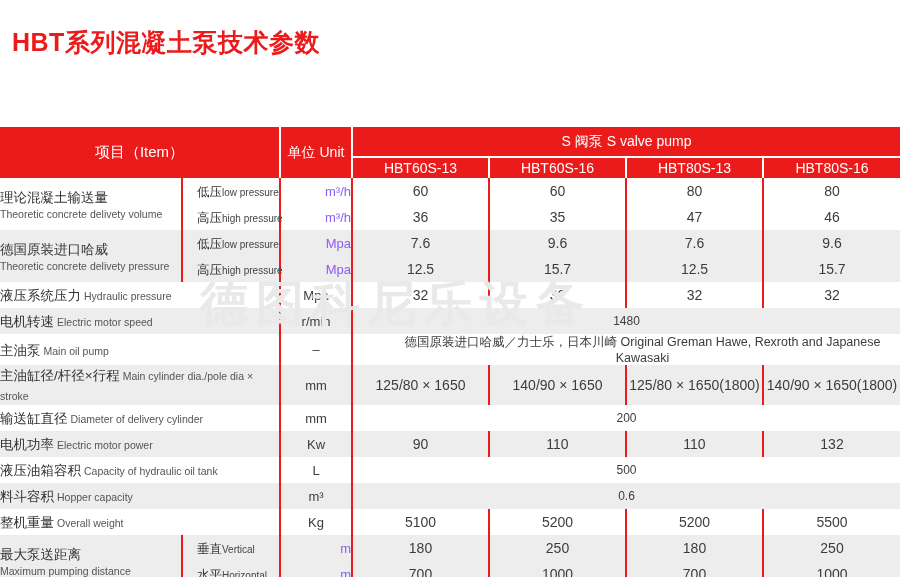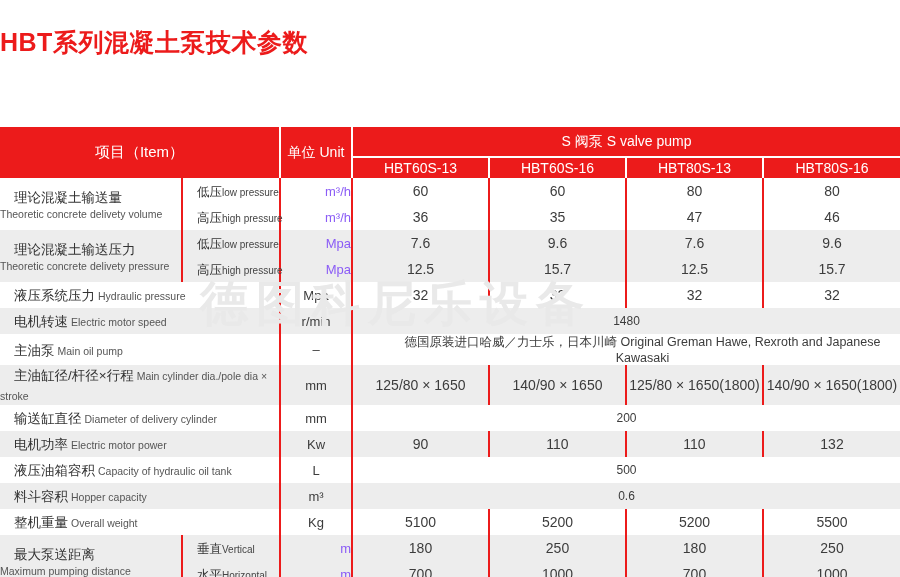--- a/index.html
+++ b/index.html
@@ -12,21 +12,21 @@
   }
   #page {
     position: relative;
     width: 900px; height: 577px;
     background: #fff;
   }
 
   
   .title-zh {
     position: absolute;
-    left: 0; top: 26px;
+    left: 12px; top: 26px;
     font-size: 25px;
     font-weight: bold;
     color: #EC1B1B;
     letter-spacing: 0.5px;
     white-space: nowrap;
   }
   .title-en {
     position: absolute;
     left: 92px; top: 69px;
     font-size: 24px;
@@ -102,21 +102,20 @@
 
   td.item {
     padding-left: 10px;
     text-align: left;
     color: #3c3c3c;
     line-height: 1.25;
   }
   .item-zh {
     font-size: 13.5px;
     color: #333;
-    padding-left: 14px;
   }
   .item-en {
     font-size: 10.5px;
     color: #555;
   }
   .item-inline .item-zh { font-size: 13.5px; }
   .item-inline .item-en { font-size: 10.5px; margin-left: 3px; }
   .item-stack { display: block; }
   .item-stack .item-en { display: block; font-size: 10.5px; margin-top: 1px; }
 
@@ -207,21 +206,21 @@
           <tr class="row-a tight">
             <td class="sub"><span class="sub-zh">高压</span><span class="sub-en">high pressure</span></td>
             <td class="unit">m³/h</td>
             <td class="val">36</td>
             <td class="val">35</td>
             <td class="val">47</td>
             <td class="val last">46</td>
           </tr>
           <tr class="row-b tight">
             <td class="item" rowspan="2">
-              <span class="item-stack"><span class="item-zh">理论混凝土输送压力</span><span class="item-en">Theoretic concrete delivety pressure</span></span>
+              <span class="item-stack"><span class="item-zh">德国原装进口哈威</span><span class="item-en">Theoretic concrete delivety pressure</span></span>
             </td>
             <td class="sub"><span class="sub-zh">低压</span><span class="sub-en">low pressure</span></td>
             <td class="unit">Mpa</td>
             <td class="val">7.6</td>
             <td class="val">9.6</td>
             <td class="val">7.6</td>
             <td class="val last">9.6</td>
           </tr>
           <tr class="row-b tight">
             <td class="sub"><span class="sub-zh">高压</span><span class="sub-en">high pressure</span></td>

